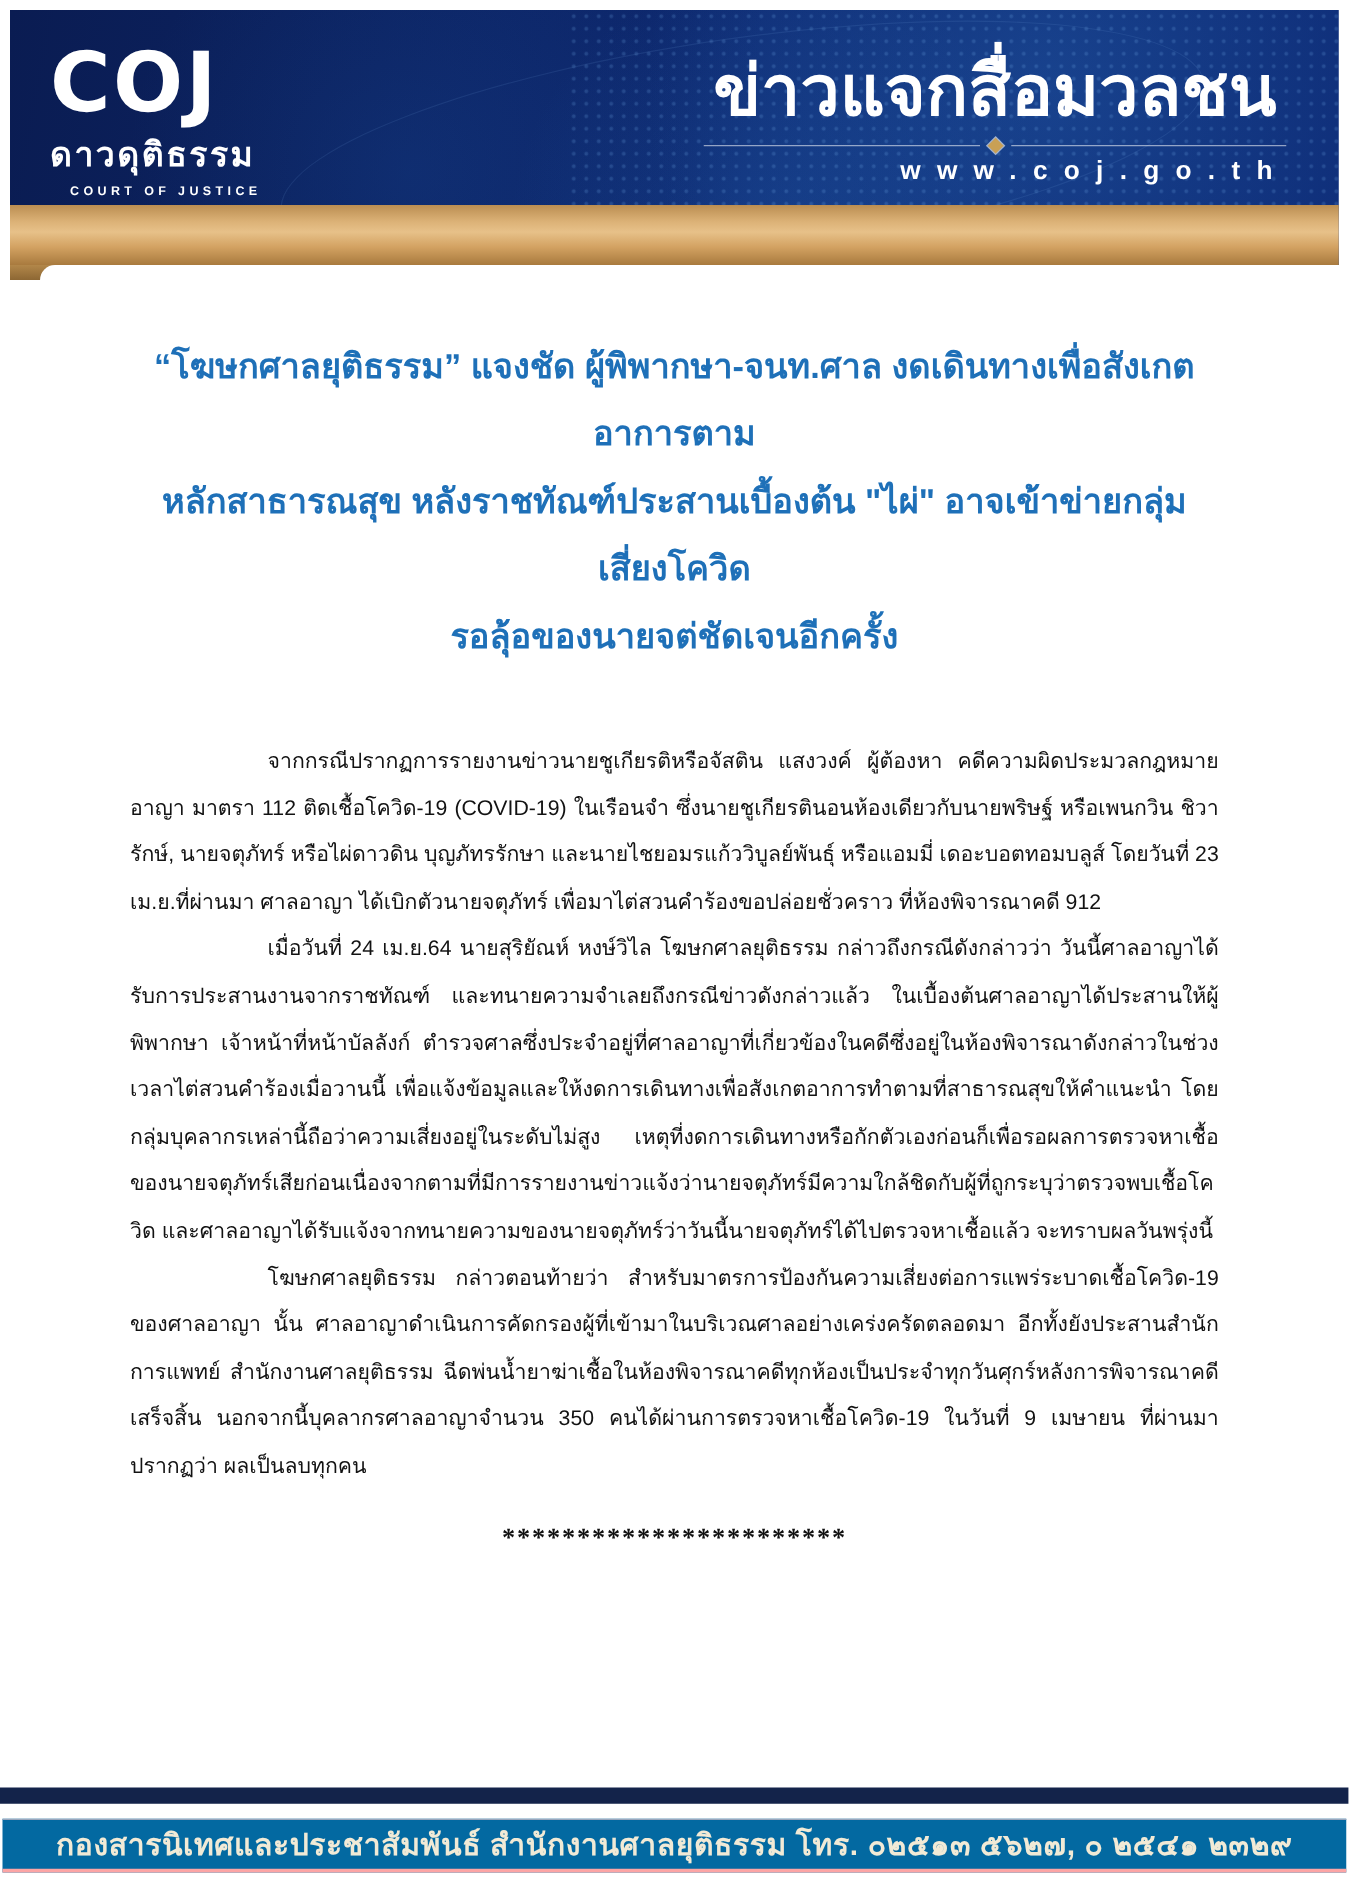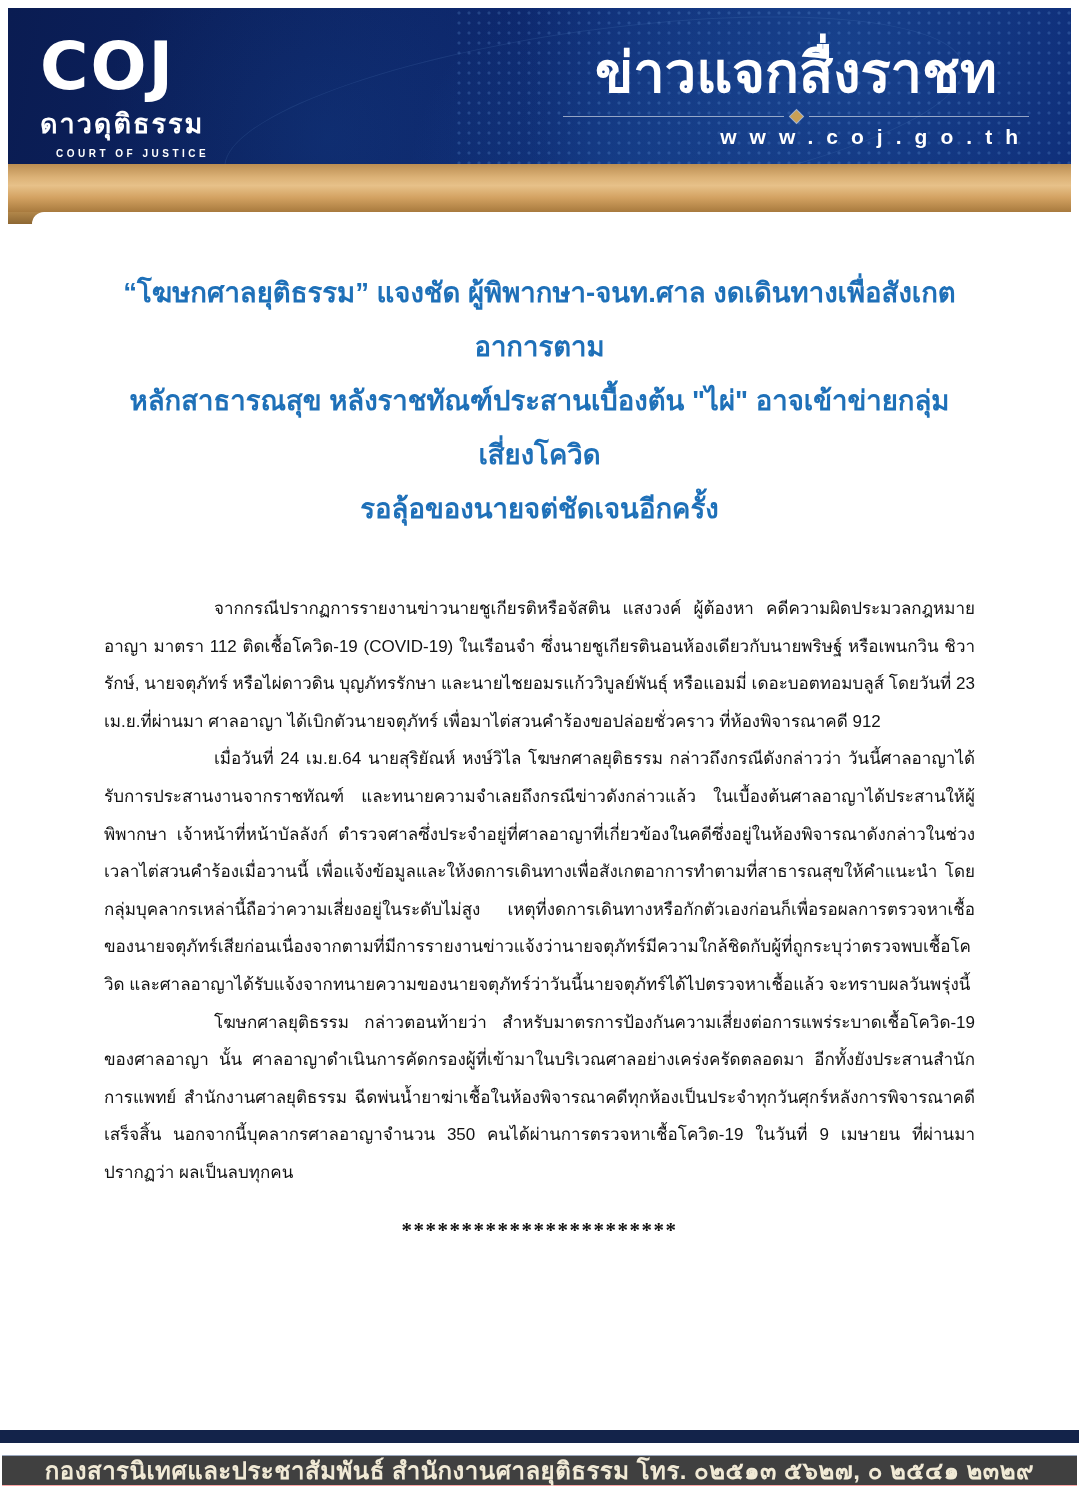--- a/index.html
+++ b/index.html
@@ -83,40 +83,40 @@
     text-align:center; margin-top:26px; font-size:21px; font-weight:700;
     letter-spacing:1.5px; color:#111;
     font-family:"Liberation Serif","DejaVu Serif",serif;
   }
 
   
   .footer-rule {
     position:absolute; left:0; right:0; top:1430px; height:13px; background:#13234a;
   }
   .footer-bar {
-    position:absolute; left:2px; right:2px; top:1455px; height:31px;
-    background:#404040; border-top:1px solid #9aa7bd; border-bottom:1px solid #fca5a5;
+    position:absolute; left:2px; right:2px; top:1455px; height:43px;
+    background:#0369a1; border-top:1px solid #9aa7bd; border-bottom:3px solid #fca5a5;
     display:flex; align-items:center; justify-content:center;
   }
   .footer-text { color:#f1ead6; font-size:24px; font-weight:600; letter-spacing:.5px; }
 </style>
 </head>
 <body>
 
 <div class="page">
 
   <div class="header">
     <div class="logo">
       <div class="logo-acronym">COJ</div>
       <div class="logo-thai">ดาวดุติธรรม</div>
       <div class="logo-eng">COURT OF JUSTICE</div>
     </div>
 
     <div class="banner-right">
-      <div class="banner-title">ข่าวแจกสื่งราชท</div>
+      <div class="banner-title">ข่าวแจกสื่อมวลชน</div>
       <div class="banner-divider">
         <span class="line"></span>
         <span class="diamond"></span>
         <span class="line"></span>
       </div>
       <div class="banner-url">www.coj.go.th</div>
     </div>
 
     <div class="gold-curve" style="background: linear-gradient(rgb(178, 135, 74), rgb(141, 103, 51));"></div>
     <div class="gold-band" style="background:linear-gradient(180deg,#bb8e52 0%,#dcb277 28%,#e7c189 45%,#d3a262 70%,#a87a3e 100%);"></div>

